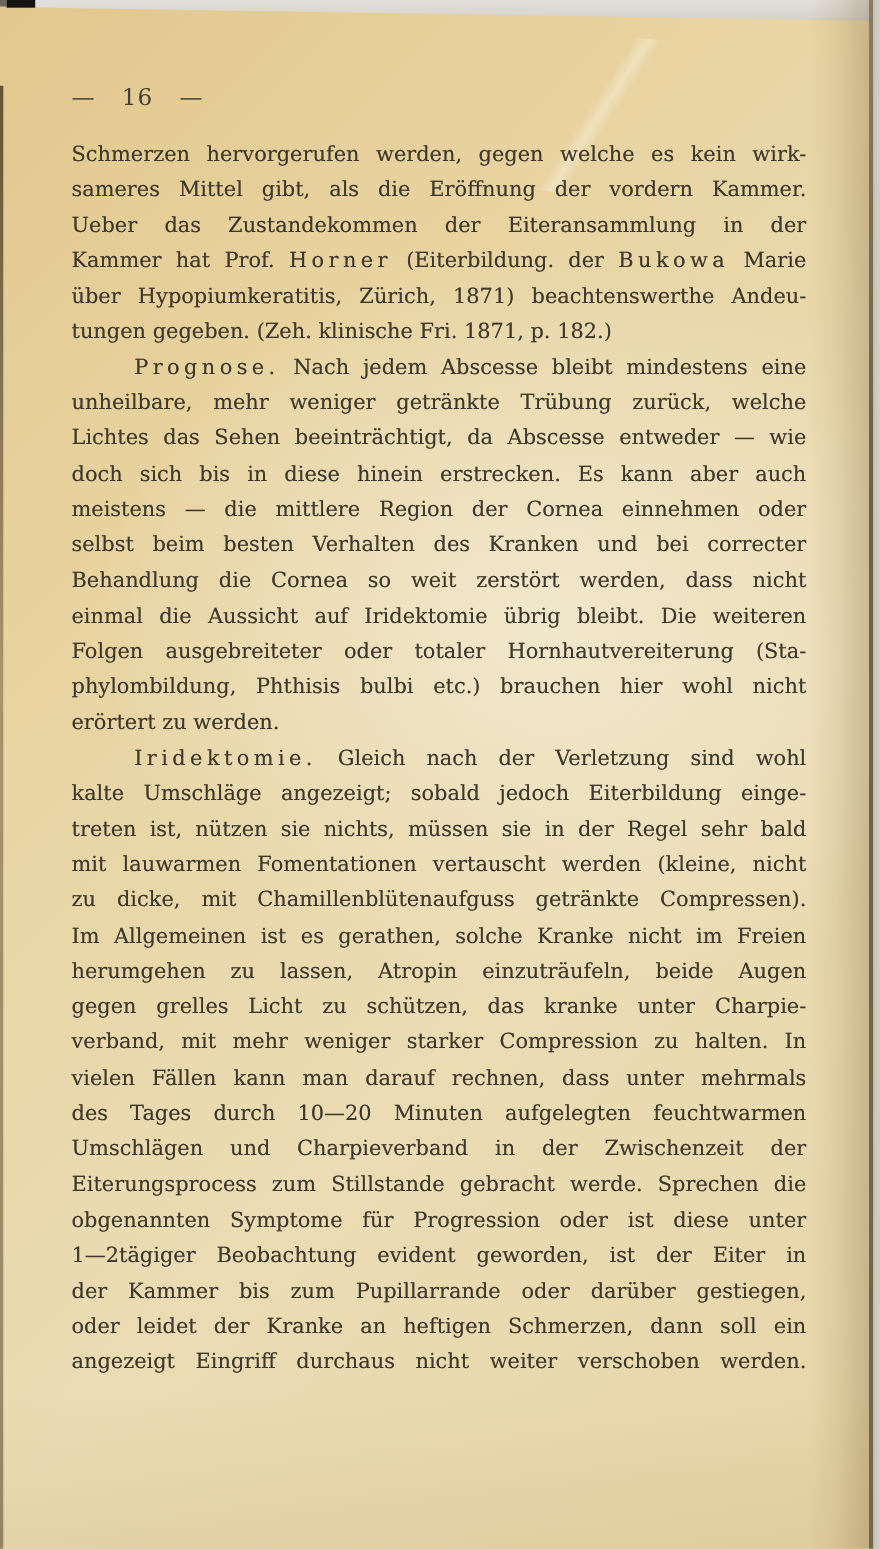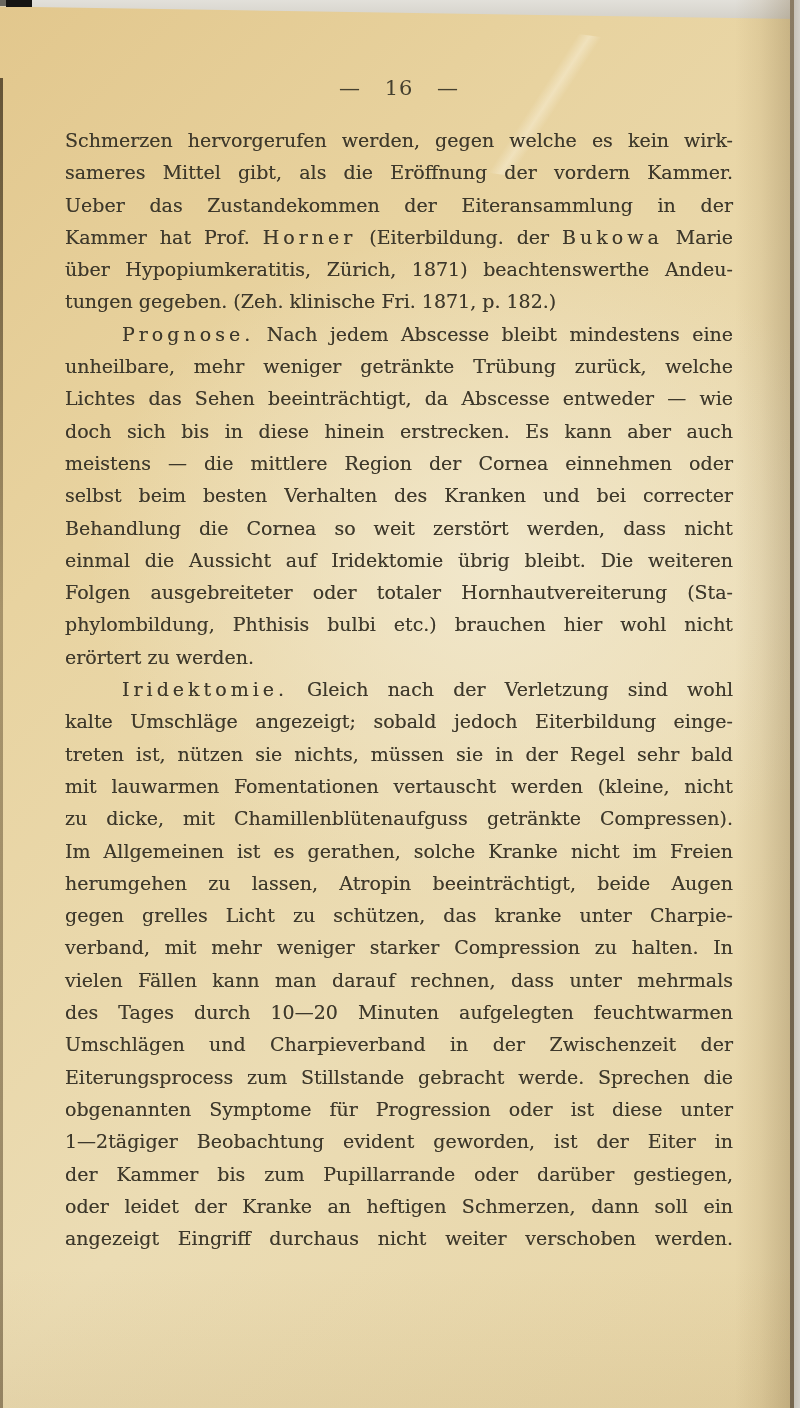--- a/index.html
+++ b/index.html
@@ -82,21 +82,20 @@
     width: 230px; height: 150px;
     background: linear-gradient(115deg, rgba(255,255,255,0) 46%, rgba(255,252,240,0.35) 50%, rgba(255,255,255,0) 54%);
     transform: rotate(8deg);
     pointer-events: none;
   }
 
   .page-number {
     position: absolute;
     left: 65px; top: 76px;
     width: 668px;
-    text-align: center;
     font-size: 21px;
     color: #45402f;
     word-spacing: 16px;
     letter-spacing: 1px;
   }
 
   .page-text {
     position: absolute;
     left: 65px; top: 124px;
     width: 668px;
@@ -149,21 +148,21 @@
       <div class="line"><span>einmal die Aussicht auf Iridektomie übrig bleibt. Die weiteren</span></div>
       <div class="line"><span>Folgen ausgebreiteter oder totaler Hornhautvereiterung (Sta-</span></div>
       <div class="line"><span>phylombildung, Phthisis bulbi etc.) brauchen hier wohl nicht</span></div>
       <div class="line align-left"><span>erörtert zu werden.</span></div>
       <div class="line indent"><span class="spaced">Iridektomie.</span><span> Gleich nach der Verletzung sind wohl</span></div>
       <div class="line"><span>kalte Umschläge angezeigt; sobald jedoch Eiterbildung einge-</span></div>
       <div class="line"><span>treten ist, nützen sie nichts, müssen sie in der Regel sehr bald</span></div>
       <div class="line"><span>mit lauwarmen Fomentationen vertauscht werden (kleine, nicht</span></div>
       <div class="line"><span>zu dicke, mit Chamillenblütenaufguss getränkte Compressen).</span></div>
       <div class="line"><span>Im Allgemeinen ist es gerathen, solche Kranke nicht im Freien</span></div>
-      <div class="line"><span>herumgehen zu lassen, Atropin beeinträchtigt, beide Augen</span></div>
+      <div class="line"><span>herumgehen zu lassen, Atropin einzuträufeln, beide Augen</span></div>
       <div class="line"><span>gegen grelles Licht zu schützen, das kranke unter Charpie-</span></div>
       <div class="line"><span>verband, mit mehr weniger starker Compression zu halten. In</span></div>
       <div class="line"><span>vielen Fällen kann man darauf rechnen, dass unter mehrmals</span></div>
       <div class="line"><span>des Tages durch 10—20 Minuten aufgelegten feuchtwarmen</span></div>
       <div class="line"><span>Umschlägen und Charpieverband in der Zwischenzeit der</span></div>
       <div class="line"><span>Eiterungsprocess zum Stillstande gebracht werde. Sprechen die</span></div>
       <div class="line"><span>obgenannten Symptome für Progression oder ist diese unter</span></div>
       <div class="line"><span>1—2tägiger Beobachtung evident geworden, ist der Eiter in</span></div>
       <div class="line"><span>der Kammer bis zum Pupillarrande oder darüber gestiegen,</span></div>
       <div class="line"><span>oder leidet der Kranke an heftigen Schmerzen, dann soll ein</span></div>

